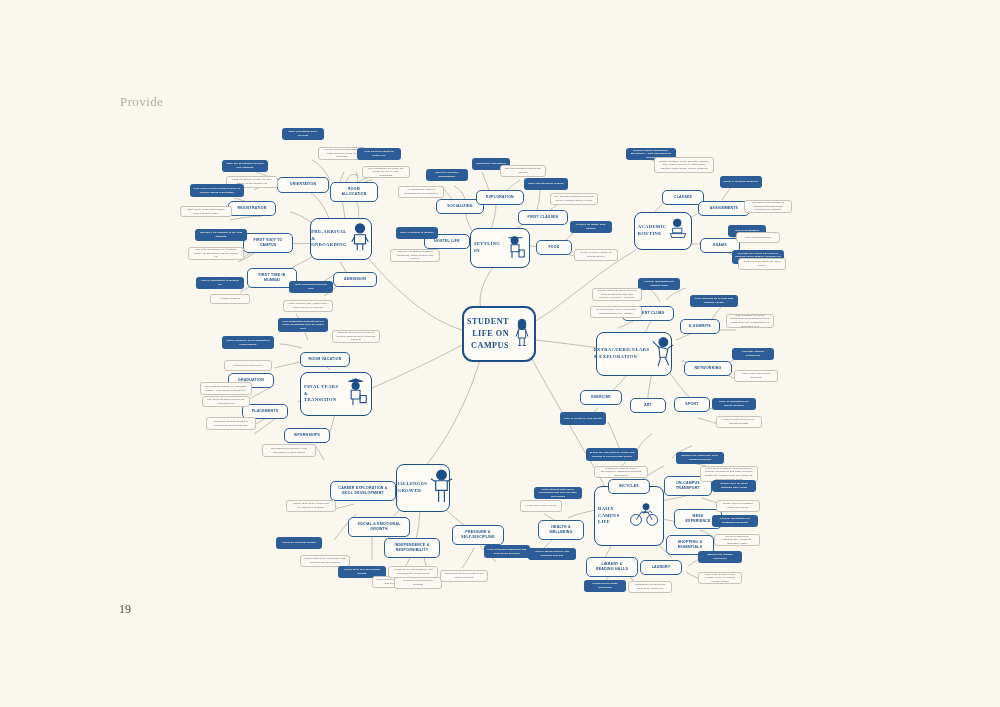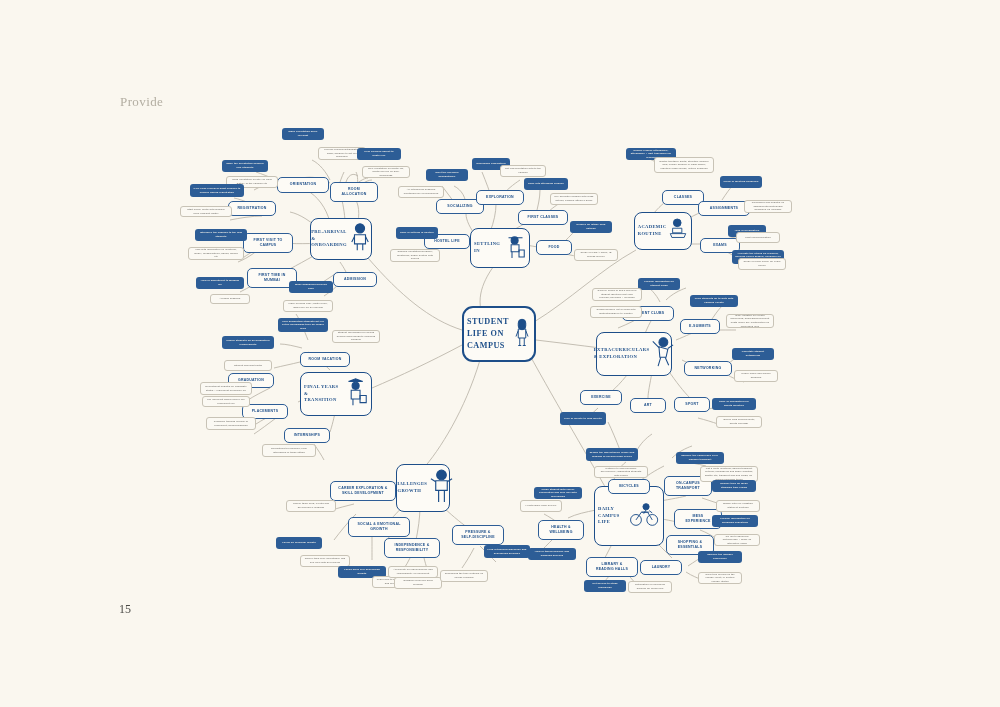--- a/index.html
+++ b/index.html
@@ -26,21 +26,21 @@
 
   .node{position:absolute;box-sizing:border-box;display:flex;align-items:center;justify-content:center;text-align:center;}
 
   
   .n-center{
     border:2.2px solid #1d4e89;border-radius:11px;background:#fdfbf6;
     box-shadow:0 0 0 0 #000;
   }
   .n-center .ttl{
     font-size:8.2px;font-weight:700;color:#1d4e89;letter-spacing:.5px;line-height:1.45;
-    font-family:"Liberation Serif",serif;text-align:left;
+    font-family:"Liberation Serif",serif;text-align:right;
   }
   
   .n-branch{
     border:1.6px solid #1d4e89;border-radius:8px;background:#fdfbf6;
   }
   .n-branch .ttl{
     font-size:4.6px;font-weight:700;color:#1d4e89;letter-spacing:.35px;line-height:1.5;
     font-family:"Liberation Serif",serif;text-align:left;
   }
   
@@ -66,21 +66,21 @@
   .n-solid .ttl{
     font-size:2.5px;color:#f2f0e9;line-height:1.45;letter-spacing:.1px;font-weight:600;
   }
   .fig{position:absolute;}
 </style>
 </head>
 <body>
 
 <div id="stage">
   <div class="page-header">Provide</div>
-  <div class="page-number">15</div>
+  <div class="page-number">19</div>
 
   <svg class="links" viewBox="0 0 1000 707">
 
     <path d="M462 330 C 430 320, 400 295, 368 258"></path>
     <path d="M481 310 C 476 288, 492 268, 500 258"></path>
     <path d="M534 322 C 570 300, 600 270, 636 250"></path>
     <path d="M536 340 C 570 344, 600 348, 632 352"></path>
     <path d="M528 352 C 560 410, 590 460, 608 492"></path>
     <path d="M480 360 C 465 410, 440 450, 422 470"></path>
     <path d="M462 345 C 430 362, 400 376, 372 388"></path>

